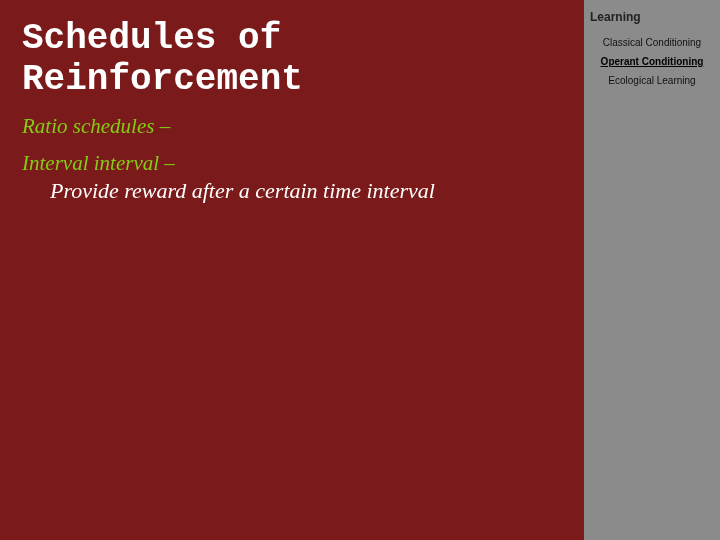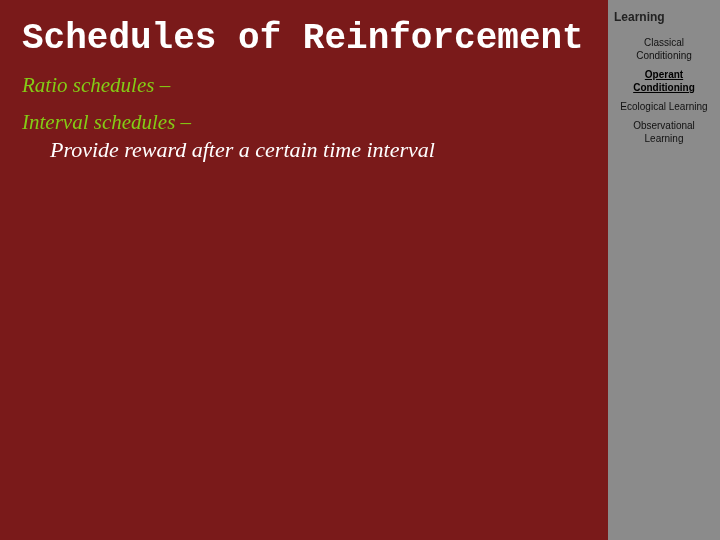--- a/index.html
+++ b/index.html
@@ -70,21 +70,21 @@
       font-size: 17px;
       font-family: Arial, Helvetica, sans-serif;
       font-weight: bold;
       text-align: center;
       cursor: pointer;
       border-radius: 2px;
     }
 
     
     .sidebar {
-      width: 112px;
+      width: 136px;
       background: #8b8b8b;
       display: flex;
       flex-direction: column;
       padding: 10px 6px 10px 6px;
       flex-shrink: 0;
     }
 
     .sidebar-label {
       font-size: 12px;
       color: #222;
@@ -115,25 +115,24 @@
 <body>
 
 <div class="main-content">
   <div class="page-title">Schedules of Reinforcement</div>
 
   <div class="ratio-section">
     <div class="section-heading">Ratio schedules –</div>
   </div>
 
   <div class="interval-section">
-    <div class="section-heading">Interval schedules –</div>
+    <div class="section-heading">Interval interval –</div>
     <div class="section-body">Provide reward after a certain time interval</div>
   </div>
 
 </div>
 
 <div class="sidebar">
   <div class="sidebar-label">Learning</div>
   <div class="sidebar-item">Classical Conditioning</div>
   <div class="sidebar-item active">Operant Conditioning</div>
   <div class="sidebar-item">Ecological Learning</div>
-  <div class="sidebar-item">Observational Learning</div>
 </div>
 
 </body></html>

